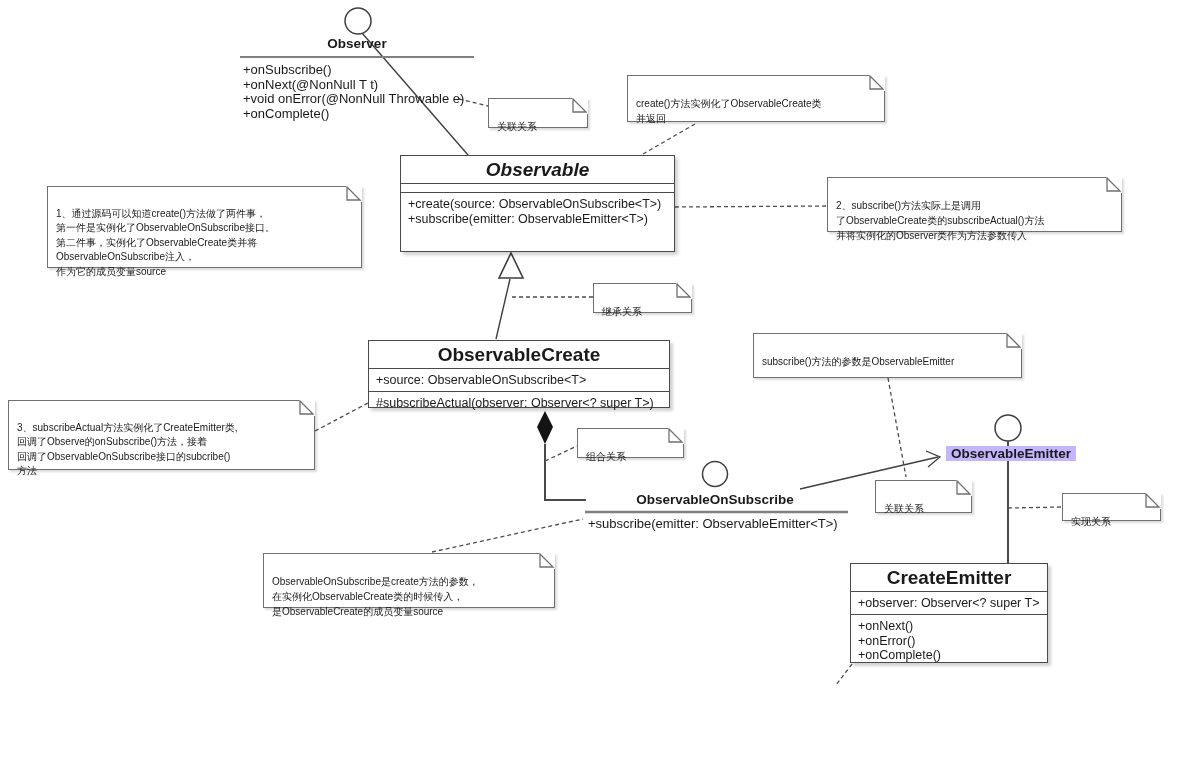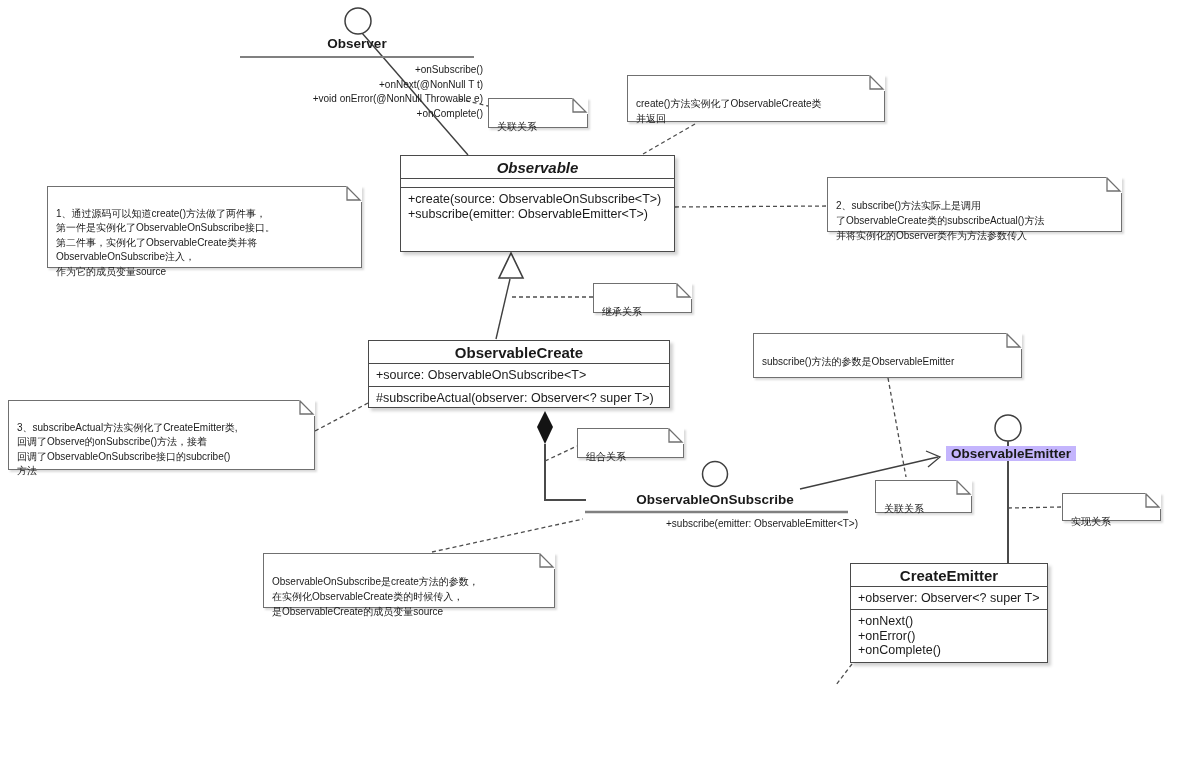--- a/index.html
+++ b/index.html
@@ -2,33 +2,33 @@
 <html><head>
 <meta charset="utf-8">
 <style>
   html,body{margin:0;padding:0;background:#ffffff;}
   body{font-family:"Liberation Sans","DejaVu Sans",sans-serif;color:#1a1a1a;}
   #canvas{position:relative;width:1201px;height:771px;background:#fff;overflow:hidden;}
   #wires{position:absolute;left:0;top:0;width:1201px;height:771px;}
 
   .uml-class{position:absolute;background:#fff;border:1.6px solid #4a4a4a;
     box-shadow:3px 3px 3px rgba(0,0,0,.18);box-sizing:border-box;}
-  .uml-title{font-weight:bold;font-size:15px;text-align:center;padding:3px 4px 2px;}
+  .uml-title{font-weight:bold;font-size:19px;text-align:center;padding:3px 4px 2px;}
   .uml-title.italic{font-style:italic;}
   .uml-sec{border-top:1.4px solid #4a4a4a;font-size:12.5px;line-height:14.5px;
     padding:4px 7px 2px;white-space:pre-line;box-sizing:border-box;}
   .uml-sec.empty{height:9px;padding:0;}
 
   .note{position:absolute;background:#fff;border:1.4px solid #707070;
     box-shadow:2px 2px 2px rgba(0,0,0,.15);box-sizing:border-box;
     font-size:10px;line-height:15px;padding:5px 8px;white-space:pre-line;}
   .note .fold{position:absolute;top:-1.4px;right:-1.4px;width:16px;height:16px;
     background:#fff;line-height:0;}
   .iface-name{position:absolute;font-weight:bold;font-size:13.5px;text-align:center;}
-  .iface-methods{position:absolute;font-size:10px;line-height:14.5px;white-space:pre-line;text-align:right;}
+  .iface-methods{position:absolute;font-size:13px;line-height:14.5px;white-space:pre-line;}
   .bgwhite{background:#c4b5fd;padding:0 2px;}
 </style>
 </head>
 <body>
 
 <div id="canvas">
 
   <svg id="wires" viewBox="0 0 1201 771">
 
     <line x1="362" y1="33" x2="468" y2="155" stroke="#3f3f3f" stroke-width="1.4"></line>

